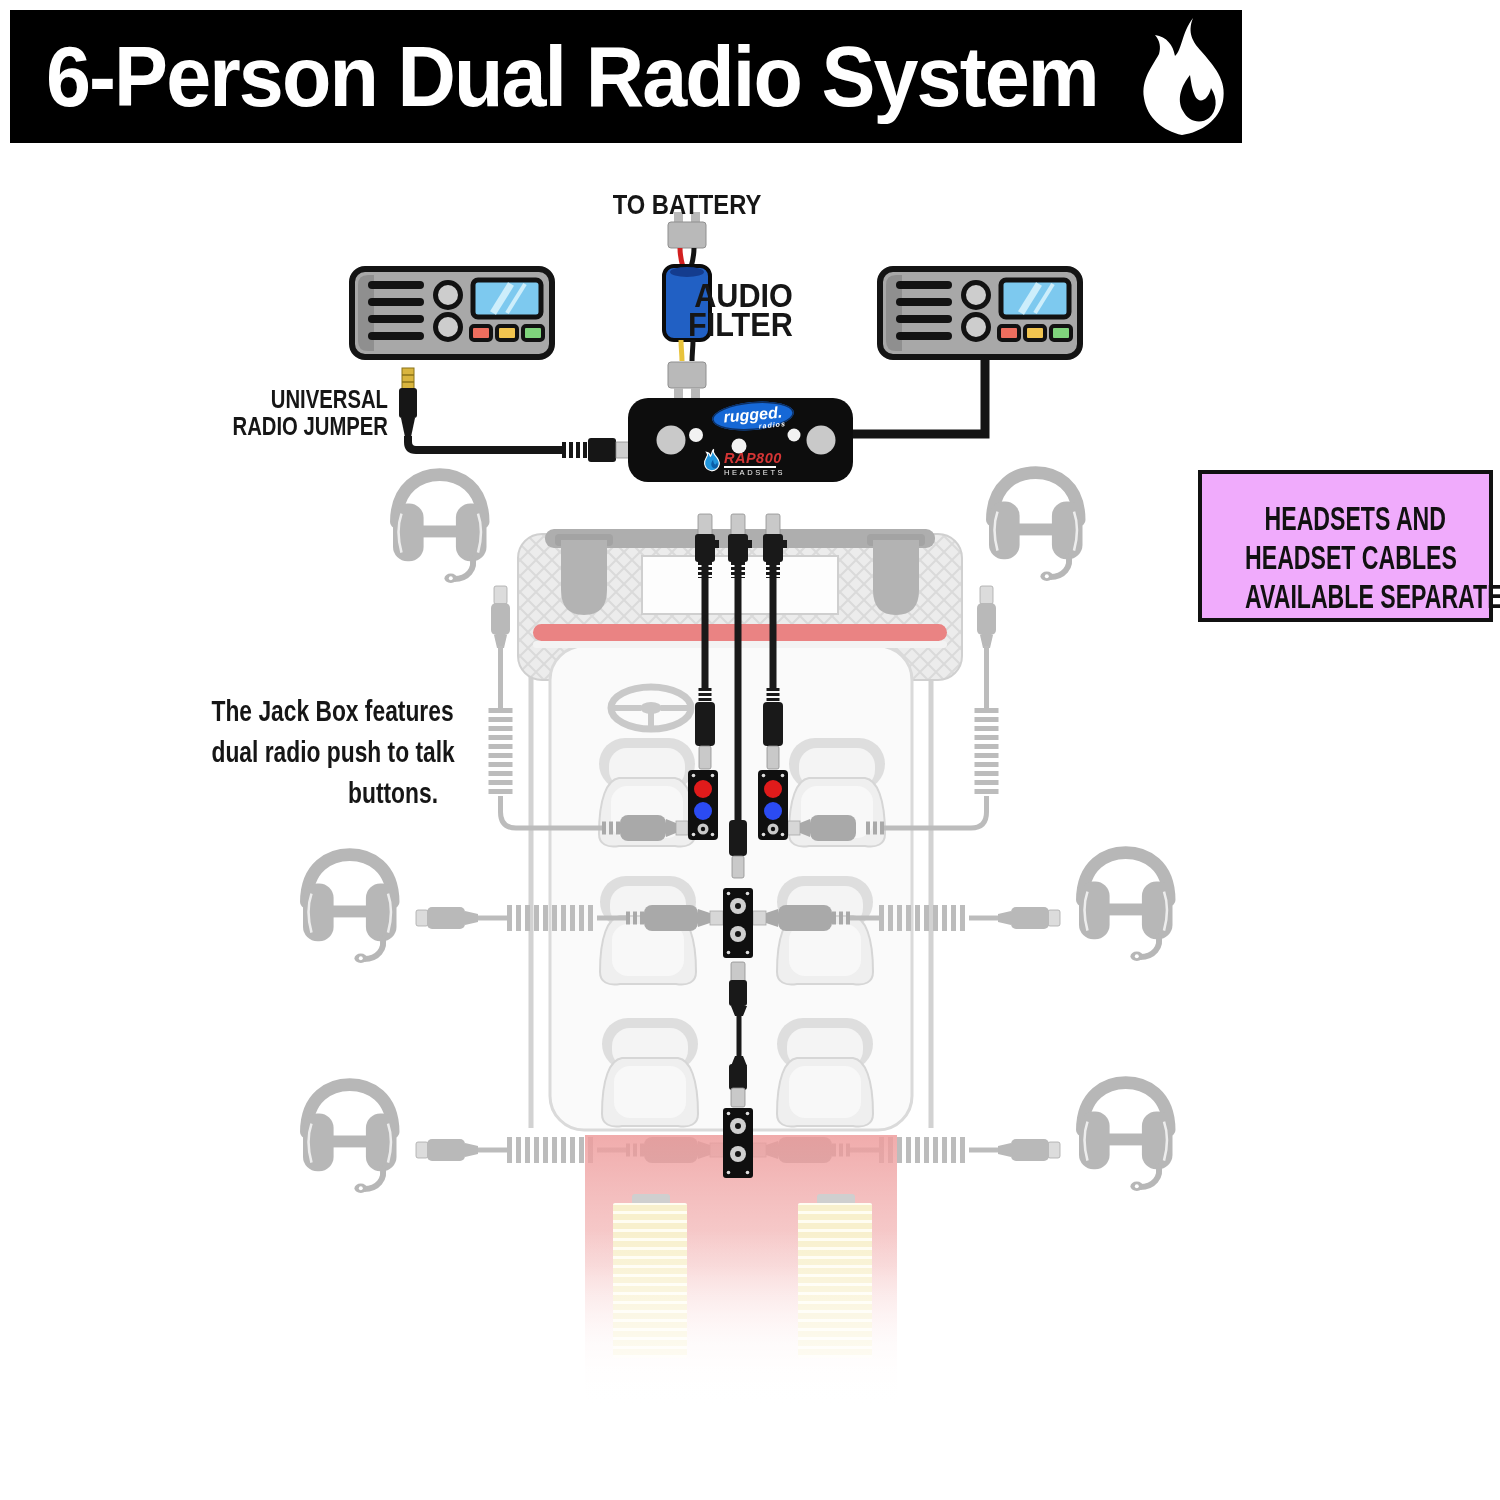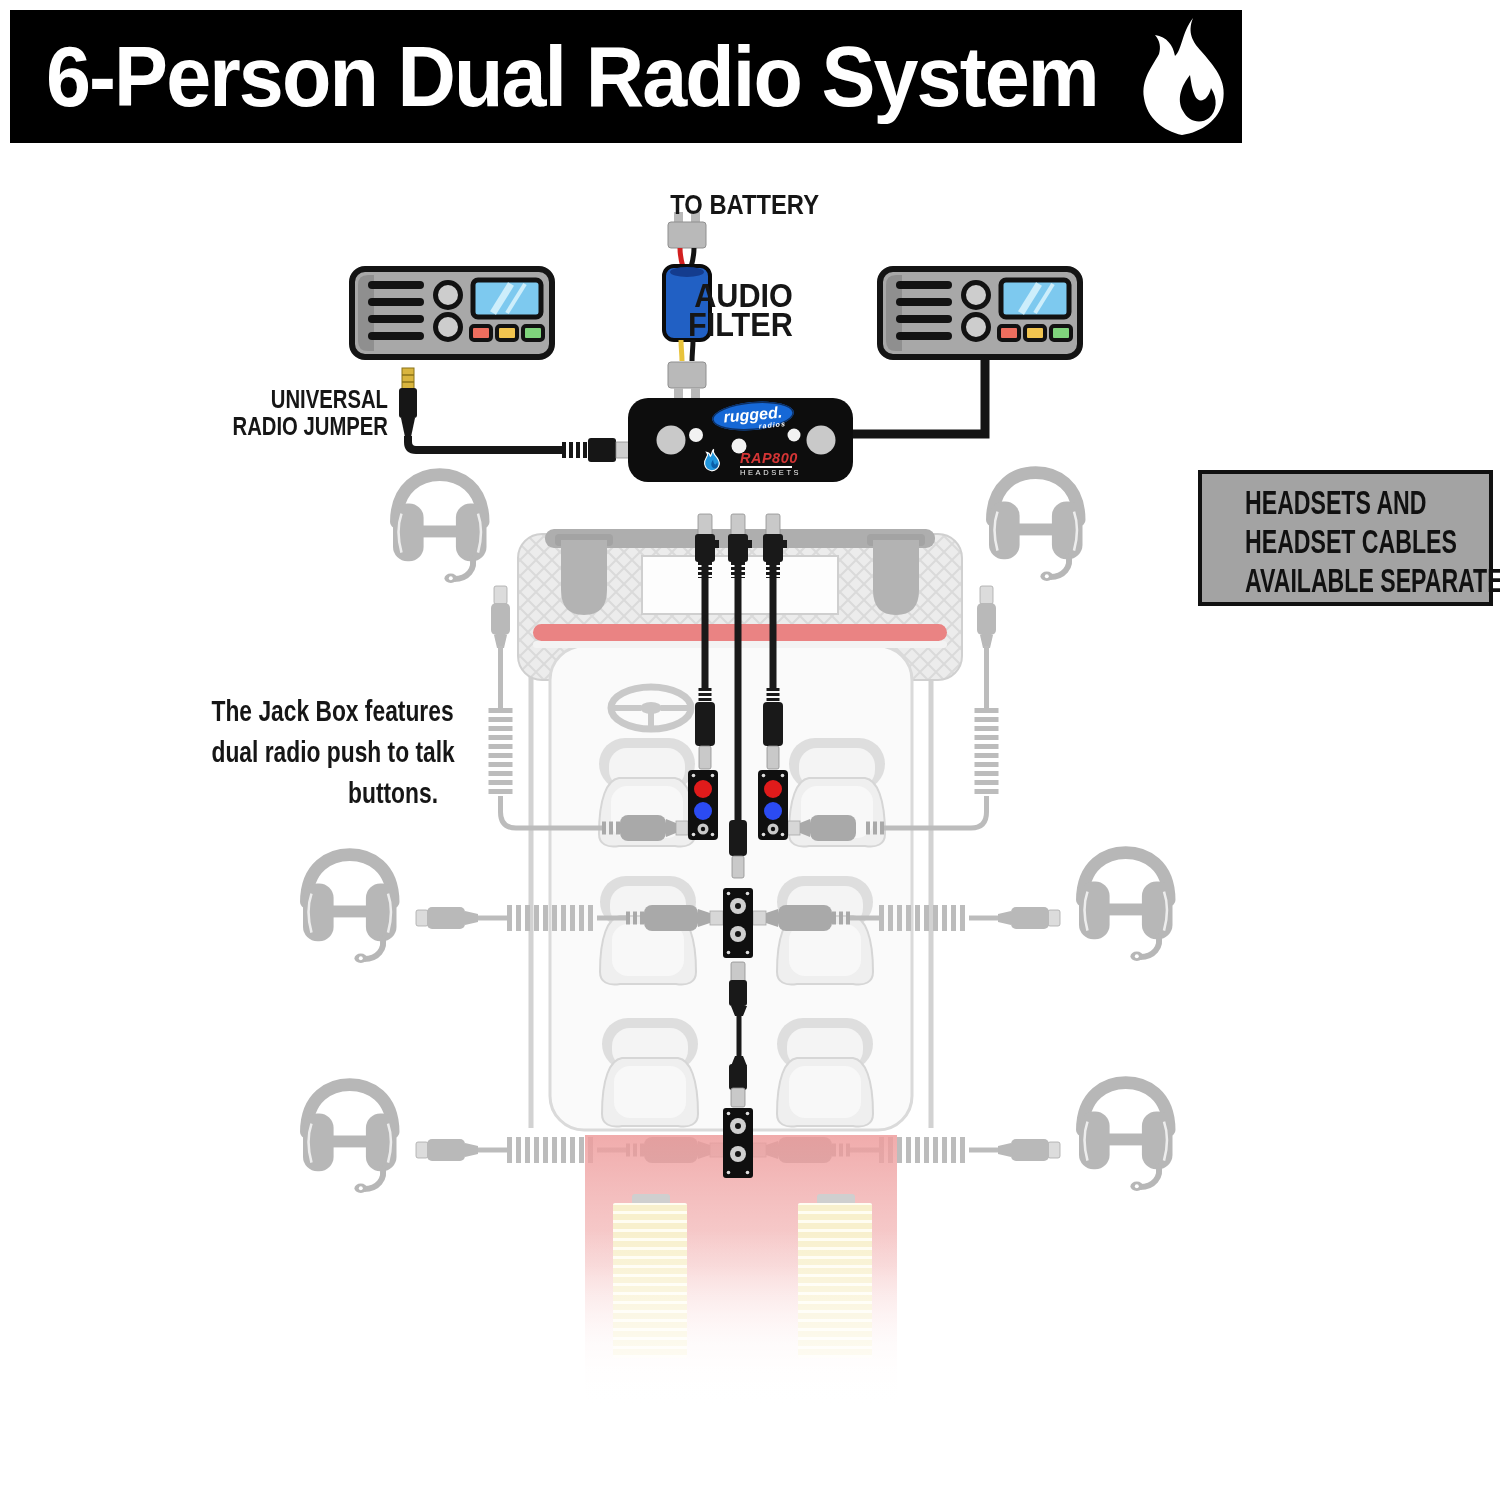--- a/index.html
+++ b/index.html
@@ -7,41 +7,41 @@
          font-family:"Liberation Sans",sans-serif;}
   
   #hdr{position:absolute;left:10px;top:10px;width:1232px;height:133px;background:#000;}
   #hdr .ttl{position:absolute;left:36px;top:0;height:133px;line-height:133px;color:#fff;
             font-size:86px;font-weight:bold;letter-spacing:-2px;white-space:nowrap;
             transform:scaleX(.94);transform-origin:0 50%;}
   #hdr svg{position:absolute;right:12px;top:7px;}
   
   .lbl{position:absolute;color:#161616;font-weight:bold;}
   .lines{white-space:nowrap;}
-  .tb{left:537px;top:190px;width:300px;text-align:right;font-size:27px;}
+  .tb{left:537px;top:190px;width:300px;text-align:center;font-size:27px;}
   .tb .lines{transform:scaleX(.88);}
   .r1{left:307px;top:224px;width:300px;text-align:center;font-size:26px;}
   .r2{left:839px;top:224px;width:300px;text-align:center;font-size:26px;}
   .r1 .lines,.r2 .lines{transform:scaleX(.85);}
   .af{left:688px;top:281px;font-size:34px;line-height:29px;text-align:right;}
   .af .lines{transform:scaleX(.9);transform-origin:0 50%;}
   .ju{left:138px;top:386px;width:250px;text-align:right;font-size:26px;line-height:27px;}
   .ju .lines{transform:scaleX(.78);transform-origin:100% 50%;}
   .note{left:140px;top:690px;width:298px;text-align:right;font-size:30px;line-height:41px;font-weight:bold;}
   .note .lines{transform:scaleX(.76);transform-origin:100% 50%;}
-  .avail{left:1198px;top:470px;width:287px;height:119px;border:4px solid #111;background:#a3a3a3;
-         text-align:left;font-size:33px;line-height:39px;font-weight:bold;color:#111;padding-top:9px;}
+  .avail{left:1198px;top:470px;width:287px;height:119px;border:4px solid #111;background:#f0abfc;
+         text-align:right;font-size:33px;line-height:39px;font-weight:bold;color:#111;padding-top:25px;}
   .avail .lines{transform:scaleX(.7);transform-origin:50% 50%;}
   
   .rlogo{position:absolute;left:712px;top:402px;width:82px;height:28px;background:#1668d6;
          border-radius:50%;transform:rotate(-5deg);color:#fff;font-style:italic;font-weight:bold;
          font-size:16px;line-height:25px;text-align:center;box-shadow:0 0 0 1.5px #0c2f63 inset;}
   .rlogo .sub{position:absolute;right:9px;bottom:0px;font-size:7px;font-style:italic;
               letter-spacing:1px;line-height:7px;font-weight:bold;}
-  .model{position:absolute;left:724px;top:451px;margin-left:16px;}
+  .model{position:absolute;left:724px;top:451px;}
   .model .m1{color:#d43535;font-weight:bold;font-size:14.5px;letter-spacing:.5px;line-height:14px;font-style:italic;}
   .model .rule{width:52px;height:2px;background:#fff;margin:1px 0 1px 0;}
   .model .m2{color:#f2f2f2;font-size:7.5px;letter-spacing:2.6px;line-height:8px;}
   #art{position:absolute;left:0;top:0;}
 </style>
 </head>
 <body>
 
 <div id="stage">
 

